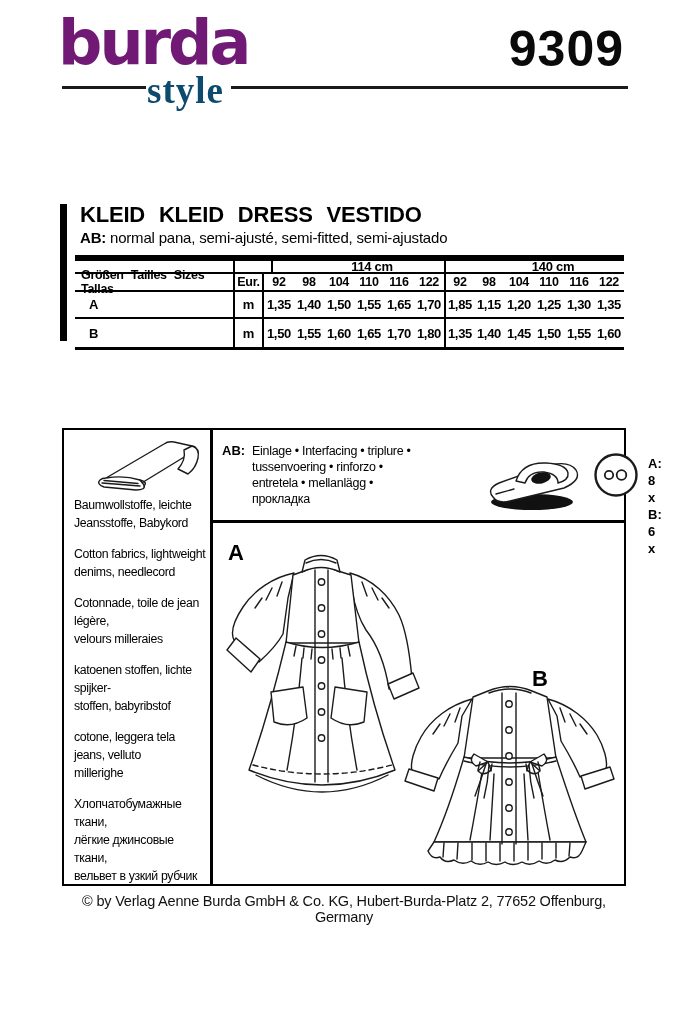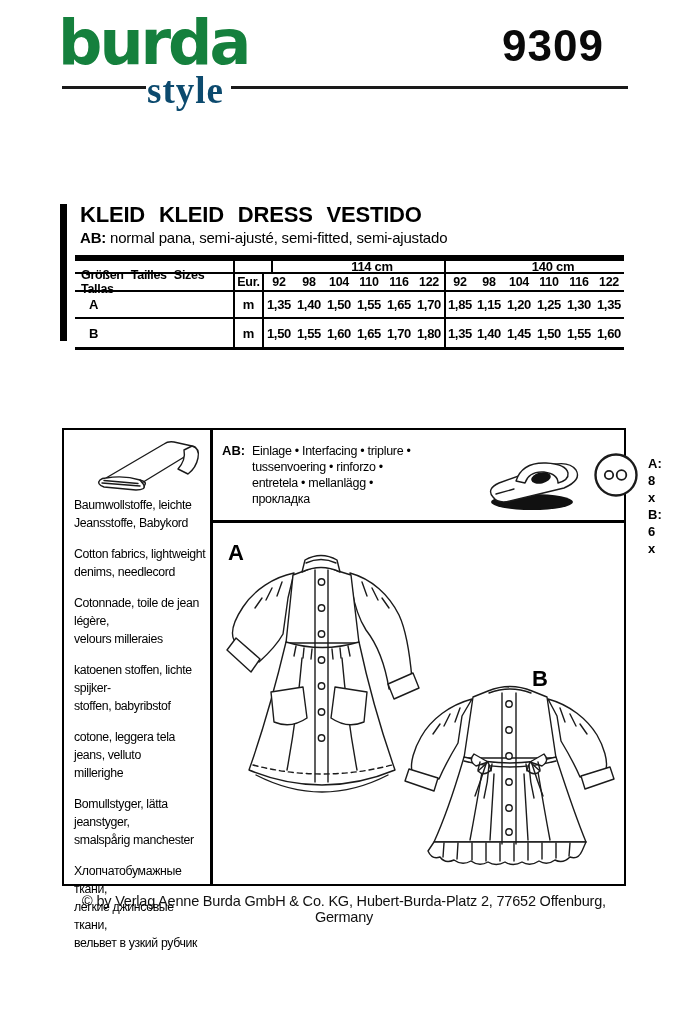--- a/index.html
+++ b/index.html
@@ -2,26 +2,26 @@
 <html><head>
 <meta charset="utf-8">
 <style>
   html,body{margin:0;padding:0;background:#e8e8e8;}
   .page{position:relative;width:683px;height:1024px;background:#ffffff;overflow:hidden;
         font-family:"Liberation Sans",sans-serif;color:#000;}
   .abs{position:absolute;}
 
   
   .brand{left:58px;top:12px;font-family:"DejaVu Sans",sans-serif;font-weight:800;
-         font-size:62px;letter-spacing:-3px;line-height:1;color:#15803d;}
+         font-size:62px;letter-spacing:-3px;line-height:1;color:#701a75;}
   .brand-sub{left:147px;top:72px;font-family:"Liberation Serif",serif;font-weight:700;
              font-size:37px;line-height:1;color:#0c4a6e;letter-spacing:1px;}
   .rule-left{left:62px;top:86px;width:84px;height:3px;background:#1a1a1a;}
   .rule-right{left:231px;top:86px;width:397px;height:3px;background:#1a1a1a;}
-  .pattern-no{left:404px;top:24px;width:200px;text-align:right;font-size:44px;line-height:1;
+  .pattern-no{left:424px;top:24px;width:200px;text-align:right;font-size:50px;line-height:1;
               font-weight:700;letter-spacing:1px;color:#0a0a0a;}
 
   
   .side-bar{left:60px;top:204px;width:7px;height:137px;background:#000;}
   .h-title{left:80px;top:202px;font-size:22px;font-weight:bold;letter-spacing:-0.2px;
            word-spacing:8px;white-space:nowrap;}
   .h-sub{left:80px;top:229px;font-size:15px;letter-spacing:-0.2px;white-space:nowrap;}
   .h-sub b{font-weight:bold;}
 
   
@@ -154,22 +154,20 @@
       <div class="fab">Baumwollstoffe, leichte
 Jeansstoffe, Babykord</div>
       <div class="fab">Cotton fabrics, lightweight
 denims, needlecord</div>
       <div class="fab">Cotonnade, toile de jean légère,
 velours milleraies</div>
       <div class="fab">katoenen stoffen, lichte spijker-
 stoffen, babyribstof</div>
       <div class="fab">cotone, leggera tela jeans, velluto
 millerighe</div>
-      <div class="fab">Bomullstyger, lätta jeanstyger,
-smalspårig manchester</div>
       <div class="fab">Хлопчатобумажные ткани,
 лёгкие джинсовые ткани,
 вельвет в узкий рубчик</div>
     </div>
 
     <div class="abs" style="left:148px;top:0;width:414px;height:90px;">
       <div class="ab-label">AB:</div>
       <div class="inter-text">Einlage • Interfacing • triplure •
 tussenvoering • rinforzo •
 entretela • mellanlägg •

